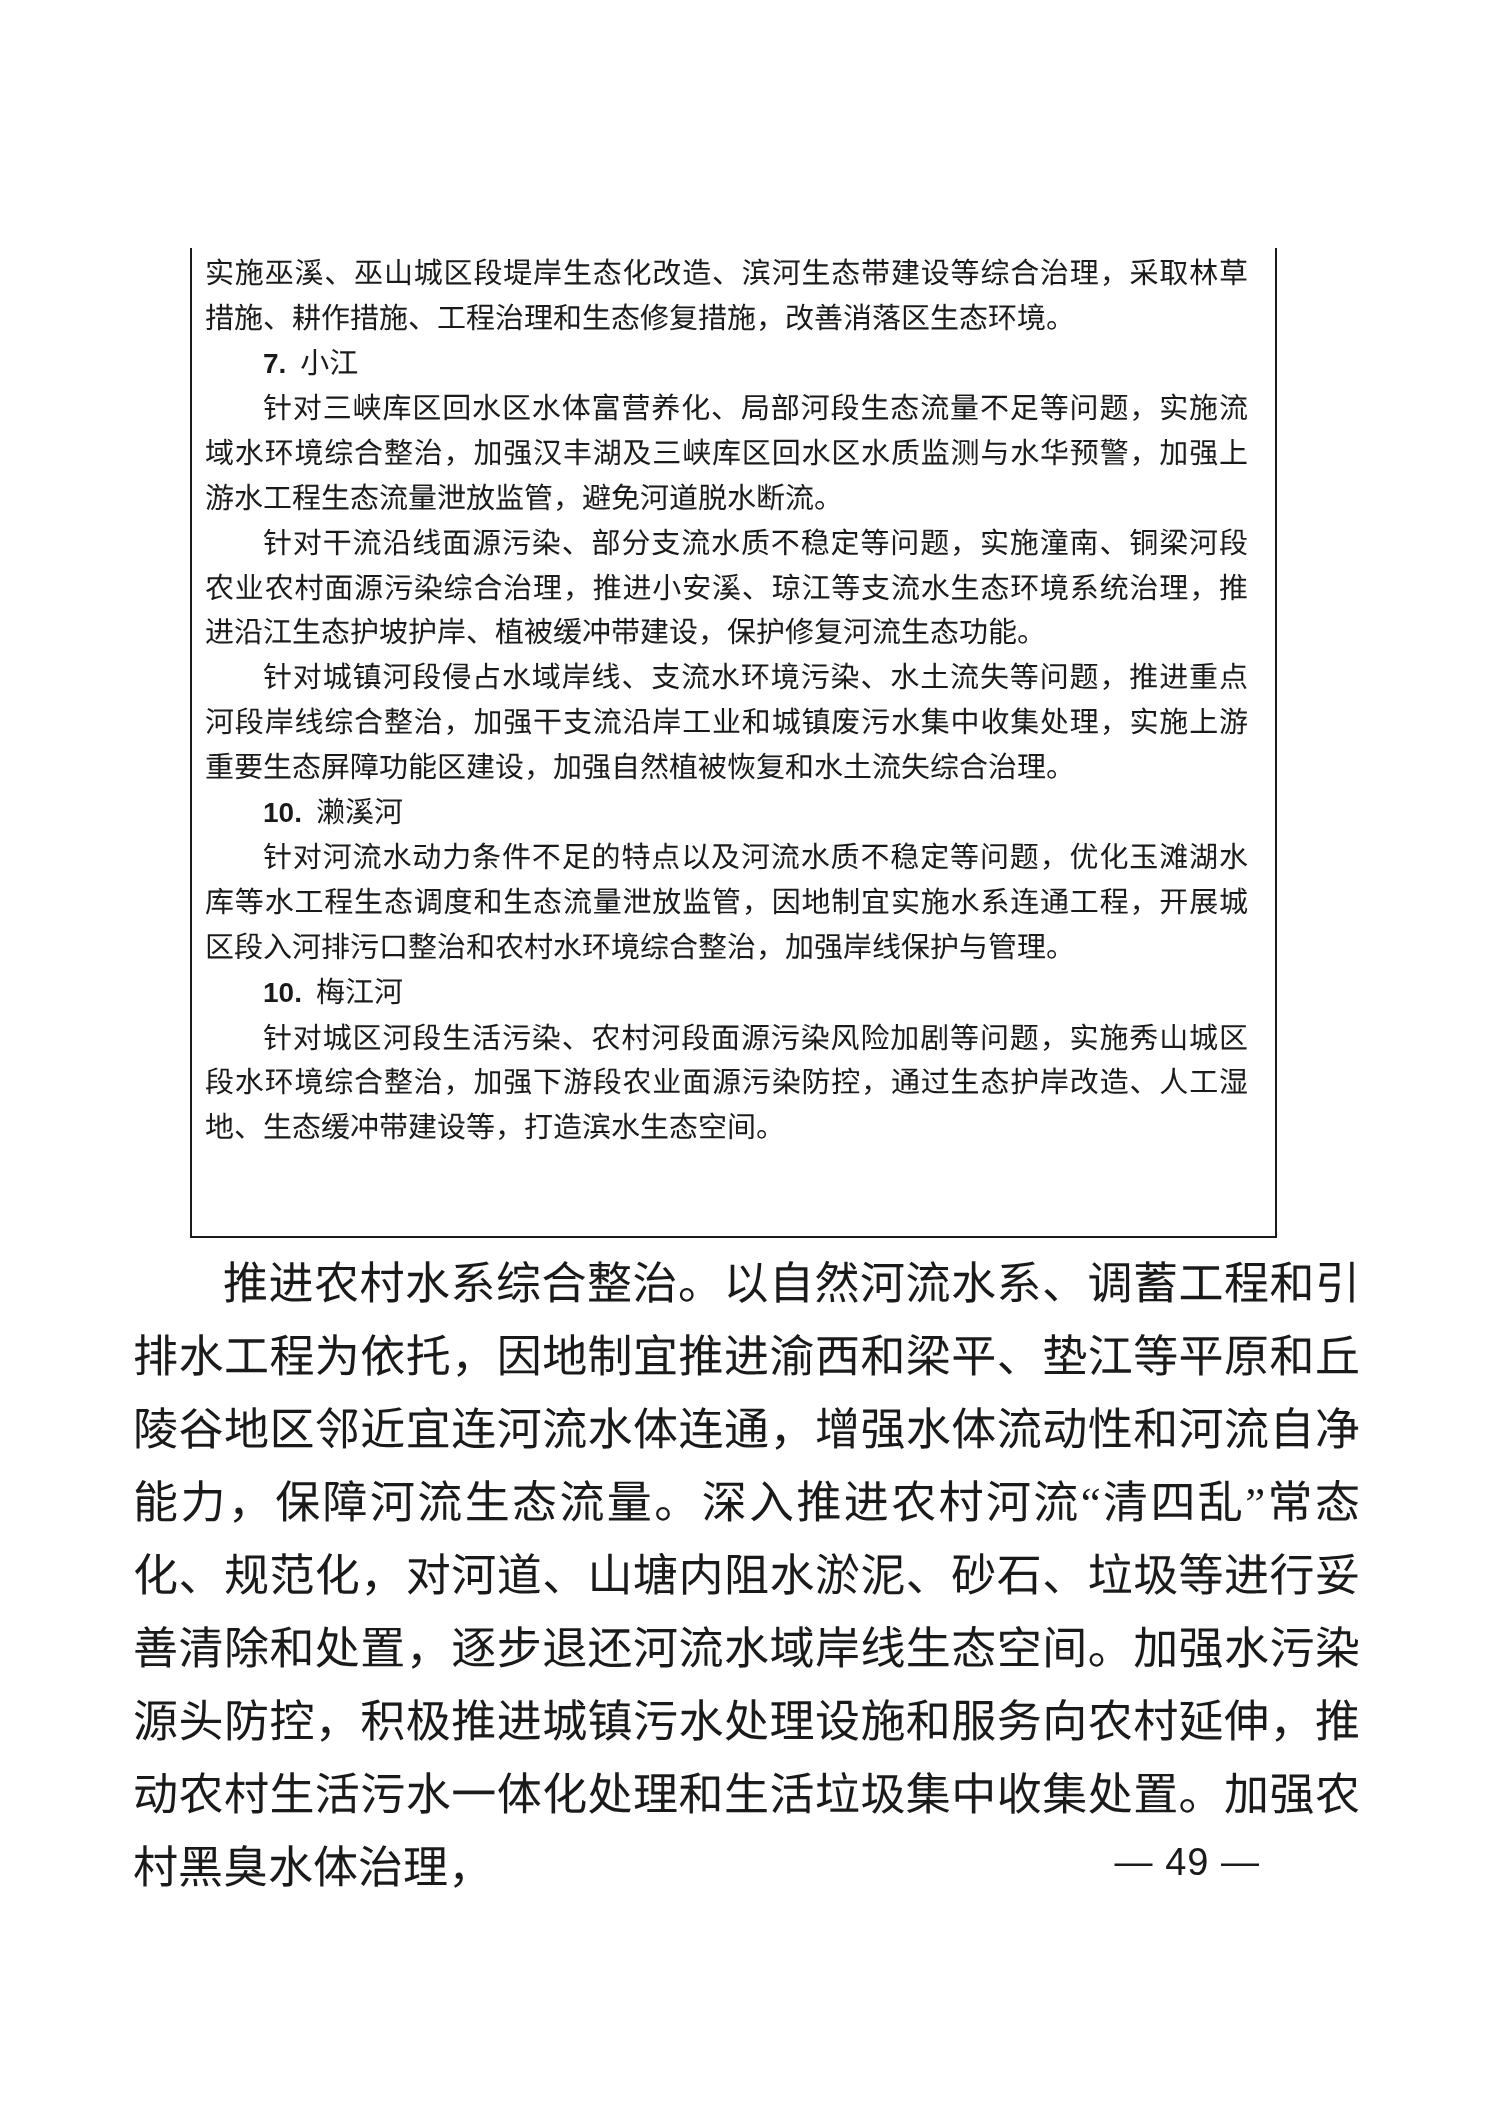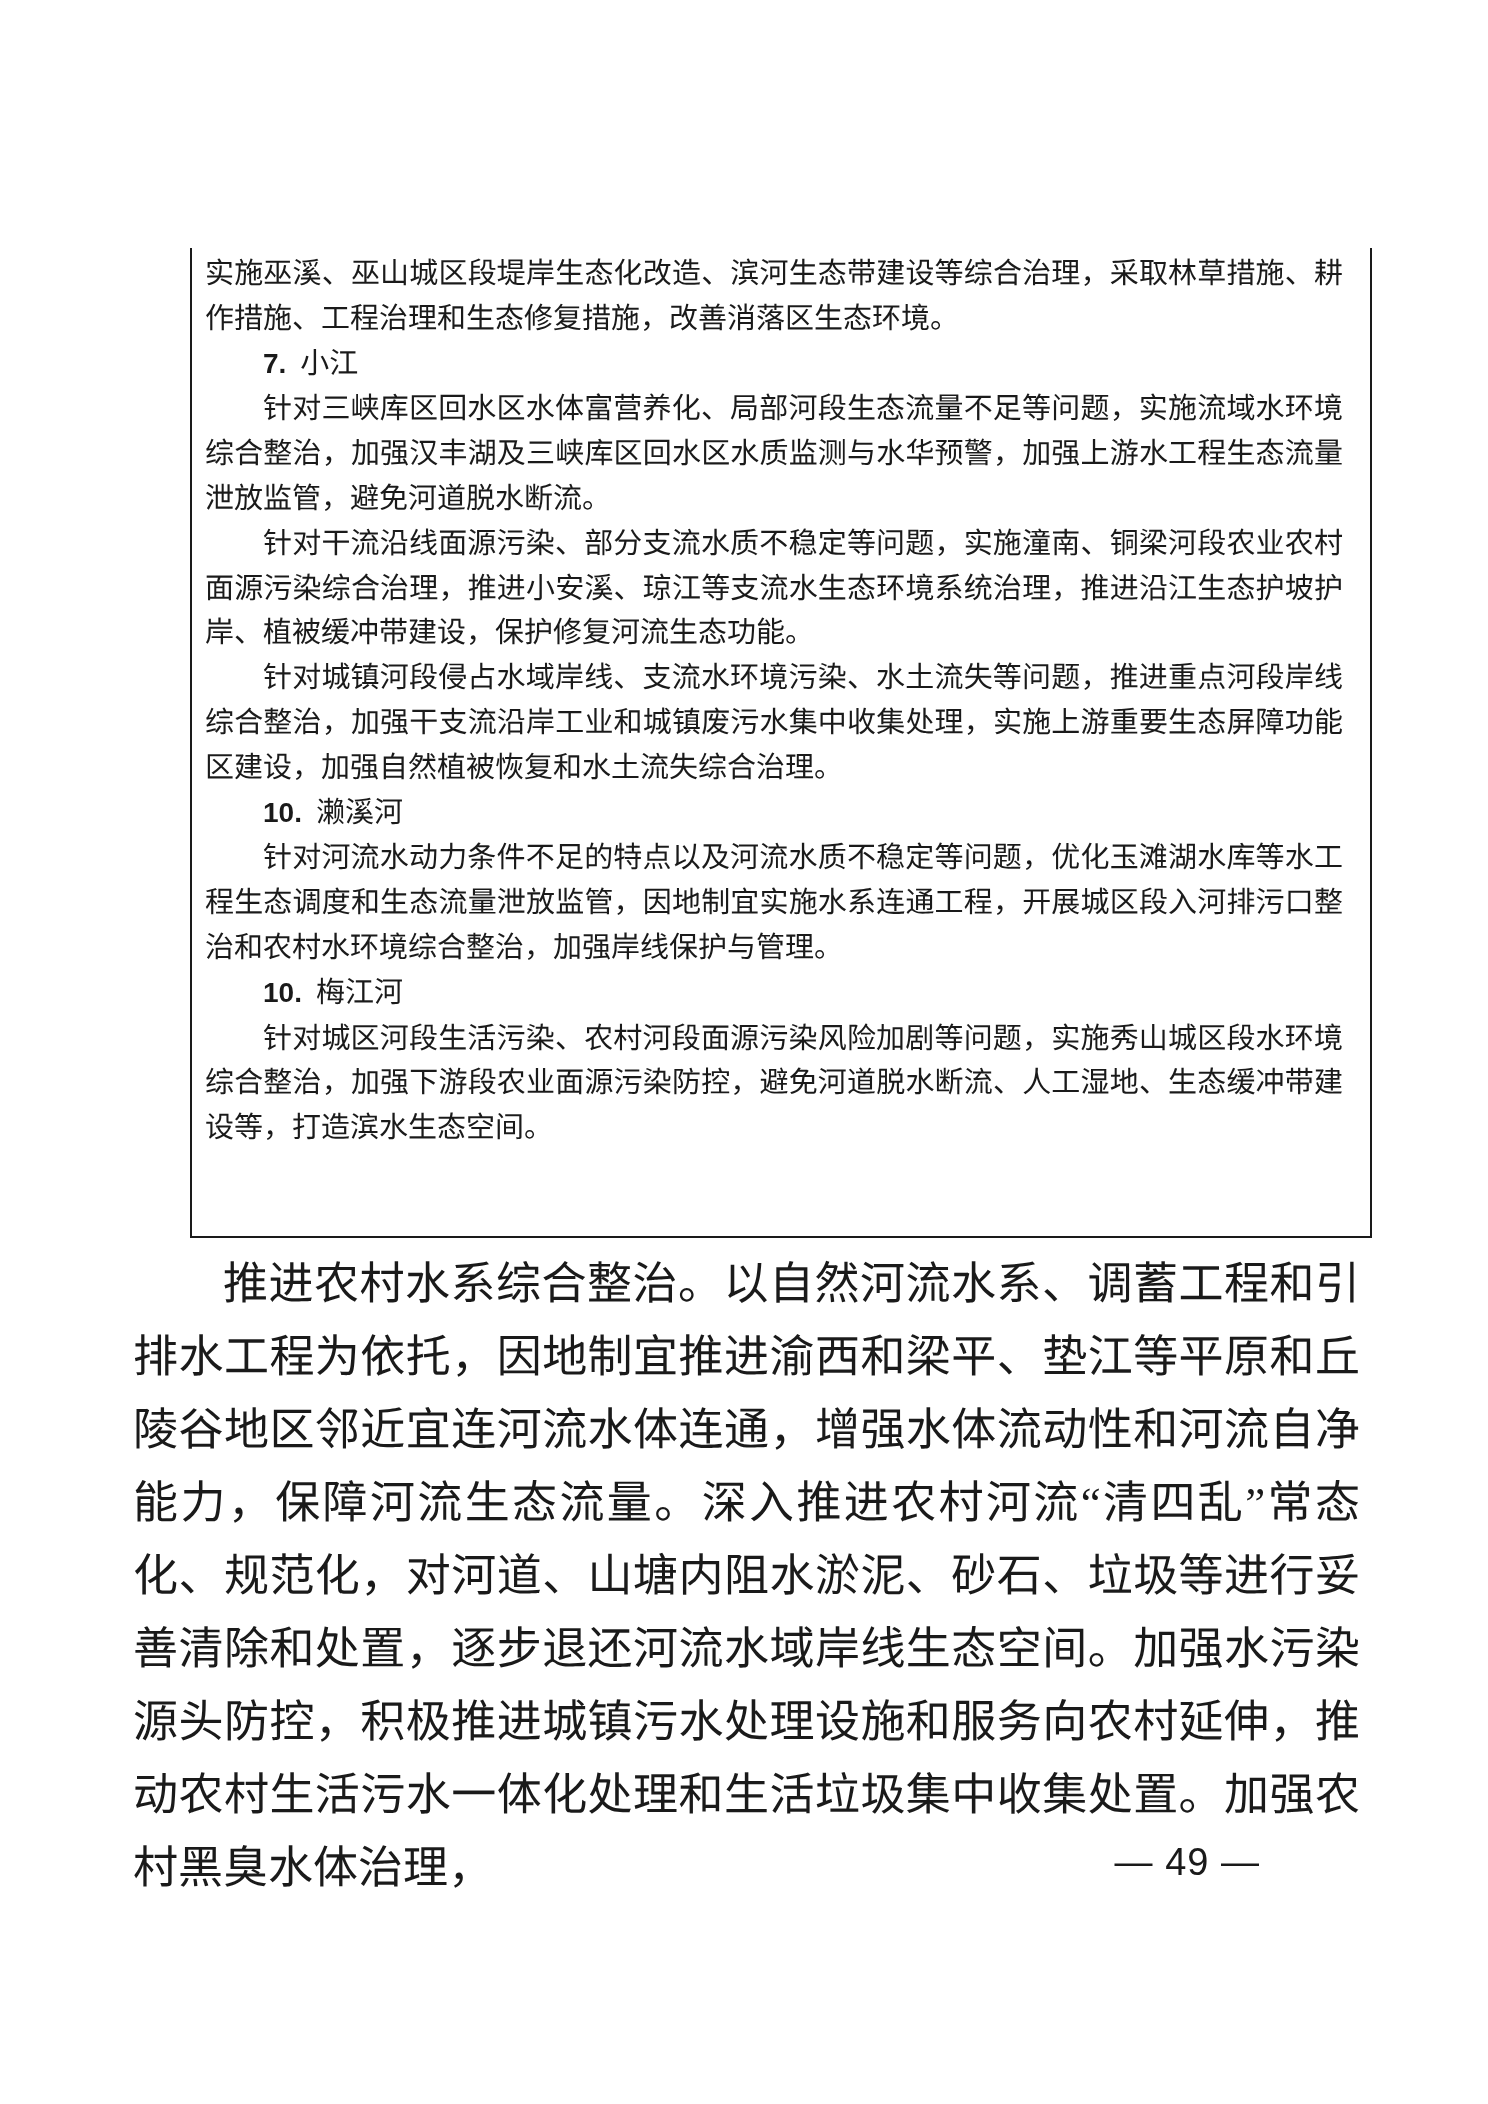--- a/index.html
+++ b/index.html
@@ -12,21 +12,21 @@
     background: #ffffff;
     position: relative;
     font-family: "Liberation Serif", "DejaVu Serif", serif;
     color: #1a1a1a;
     overflow: hidden;
   }
   .river-box {
     position: absolute;
     left: 190px;
     top: 248px;
-    width: 1182px;
+    width: 1087px;
     height: 990px;
     box-sizing: border-box;
     border: 2px solid #1a1a1a;
     border-top: none;
     padding: 3px 27px 0 13px;
     overflow: hidden;
   }
   .river-box p {
     margin: 0;
     font-size: 29px;
@@ -80,18 +80,18 @@
   <p class="box-para">针对城镇河段侵占水域岸线、支流水环境污染、水土流失等问题，推进重点河段岸线综合整治，加强干支流沿岸工业和城镇废污水集中收集处理，实施上游重要生态屏障功能区建设，加强自然植被恢复和水土流失综合治理。</p>
 
   <p class="box-heading">
     <span class="num">10.</span><span>濑溪河</span>
   </p>
   <p class="box-para">针对河流水动力条件不足的特点以及河流水质不稳定等问题，优化玉滩湖水库等水工程生态调度和生态流量泄放监管，因地制宜实施水系连通工程，开展城区段入河排污口整治和农村水环境综合整治，加强岸线保护与管理。</p>
 
   <p class="box-heading">
     <span class="num">10.</span><span>梅江河</span>
   </p>
-  <p class="box-para">针对城区河段生活污染、农村河段面源污染风险加剧等问题，实施秀山城区段水环境综合整治，加强下游段农业面源污染防控，避免河道脱水断流、人工湿地、生态缓冲带建设等，打造滨水生态空间。</p>
+  <p class="box-para">针对城区河段生活污染、农村河段面源污染风险加剧等问题，实施秀山城区段水环境综合整治，加强下游段农业面源污染防控，通过生态护岸改造、人工湿地、生态缓冲带建设等，打造滨水生态空间。</p>
 </div>
 
 <p class="main-para">推进农村水系综合整治。以自然河流水系、调蓄工程和引排水工程为依托，因地制宜推进渝西和梁平、垫江等平原和丘陵谷地区邻近宜连河流水体连通，增强水体流动性和河流自净能力，保障河流生态流量。深入推进农村河流“清四乱”常态化、规范化，对河道、山塘内阻水淤泥、砂石、垃圾等进行妥善清除和处置，逐步退还河流水域岸线生态空间。加强水污染源头防控，积极推进城镇污水处理设施和服务向农村延伸，推动农村生活污水一体化处理和生活垃圾集中收集处置。加强农村黑臭水体治理，</p>
 
 <div class="page-number">— 49 —</div>
 
 </body></html>

